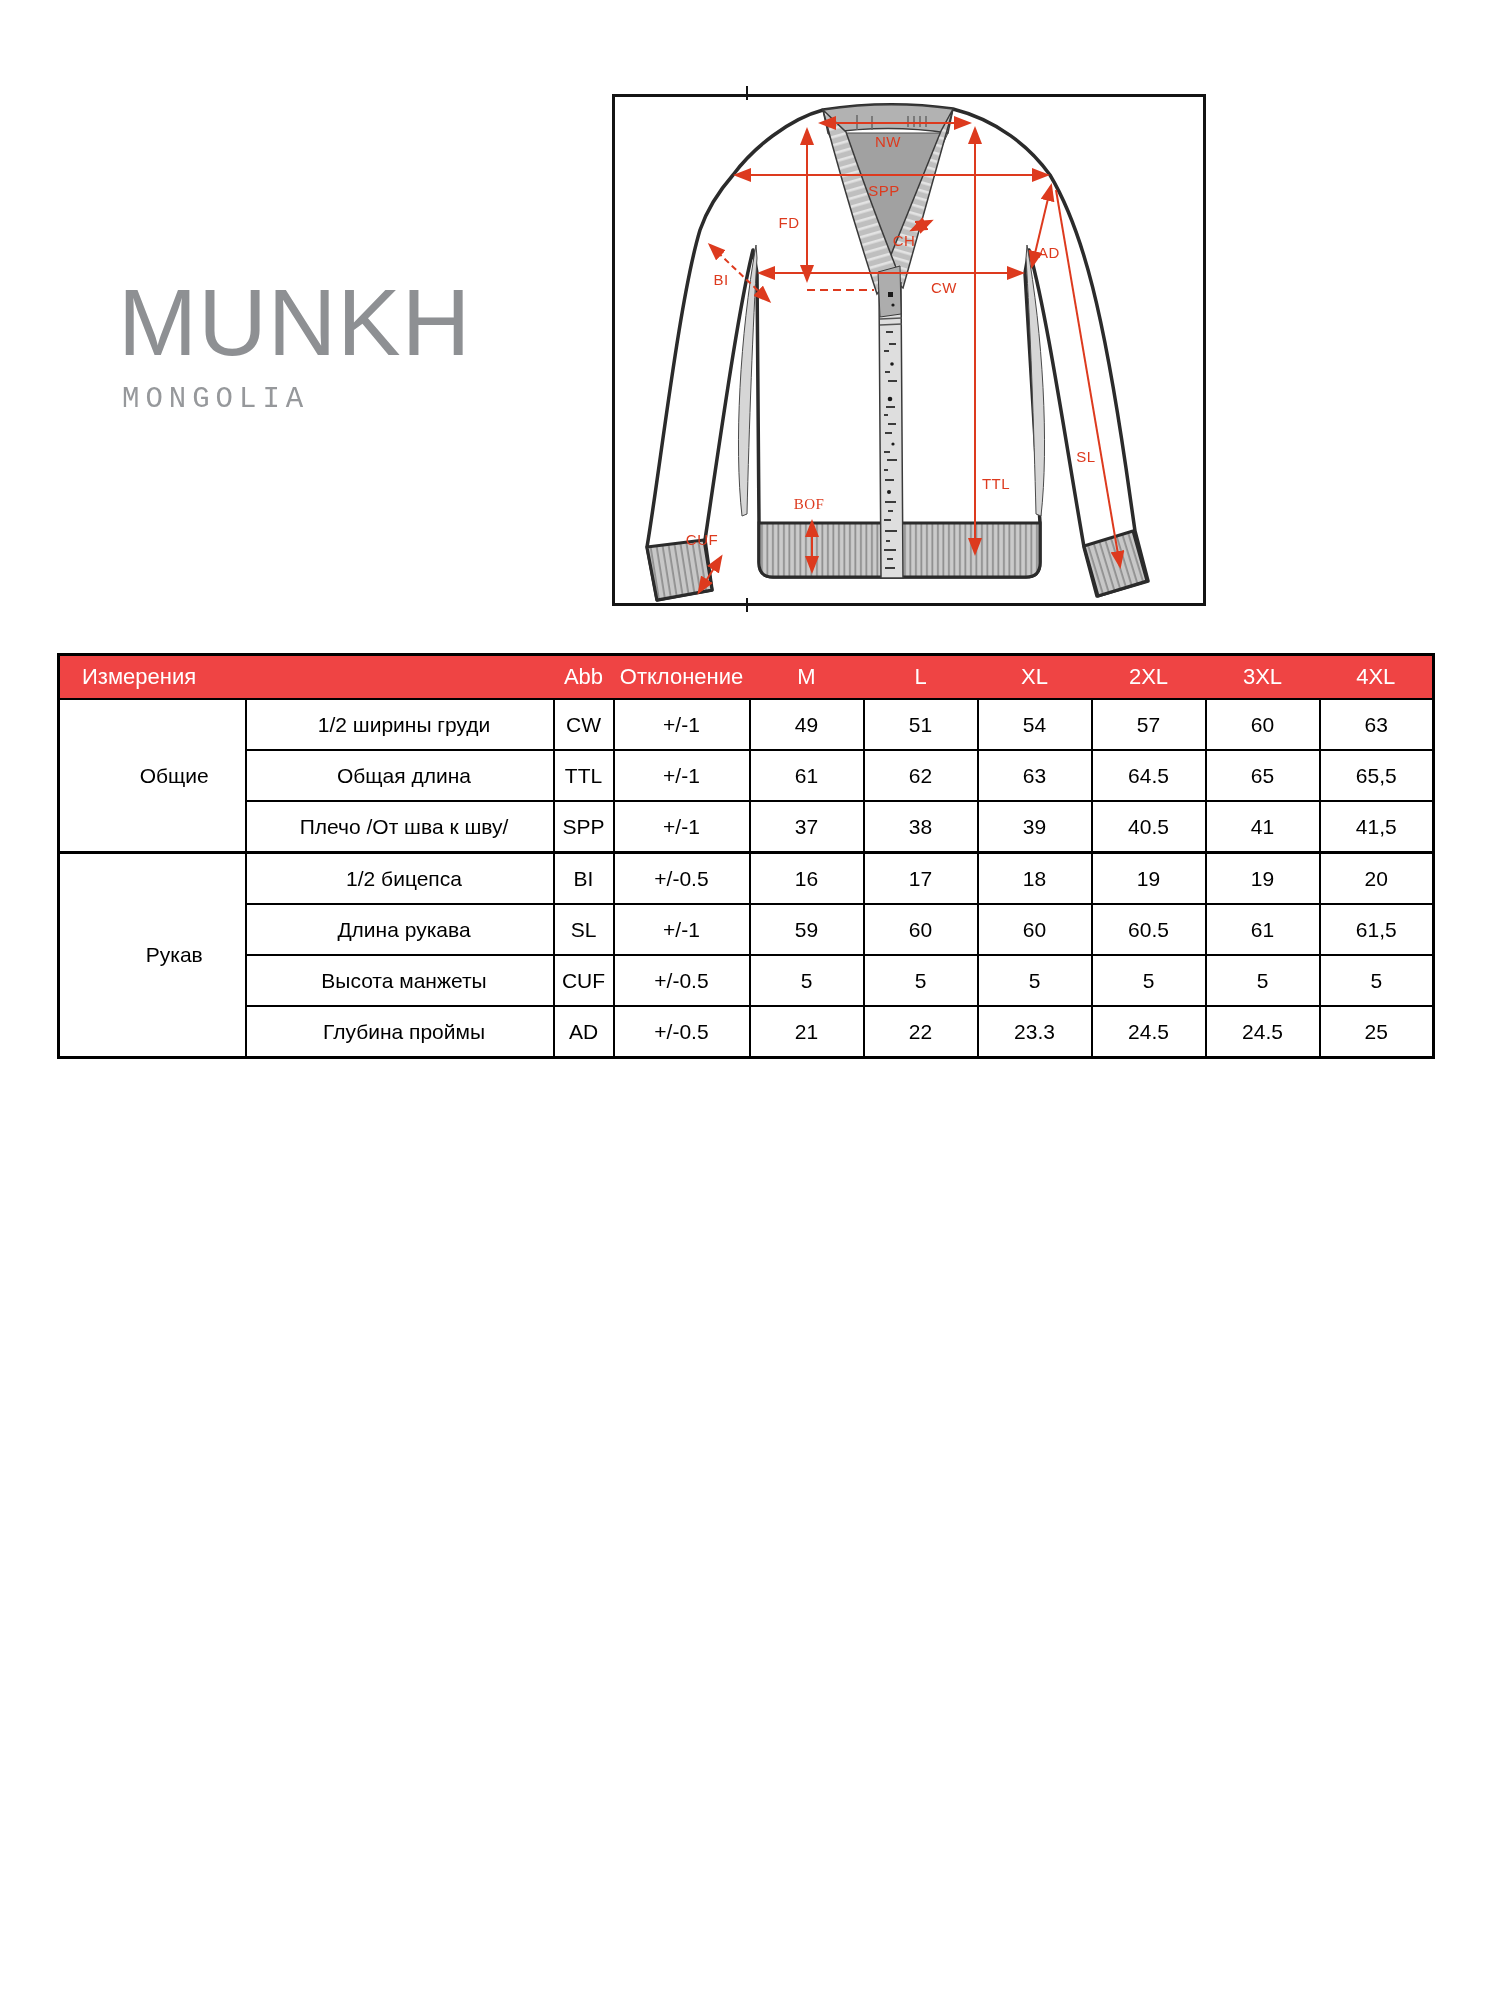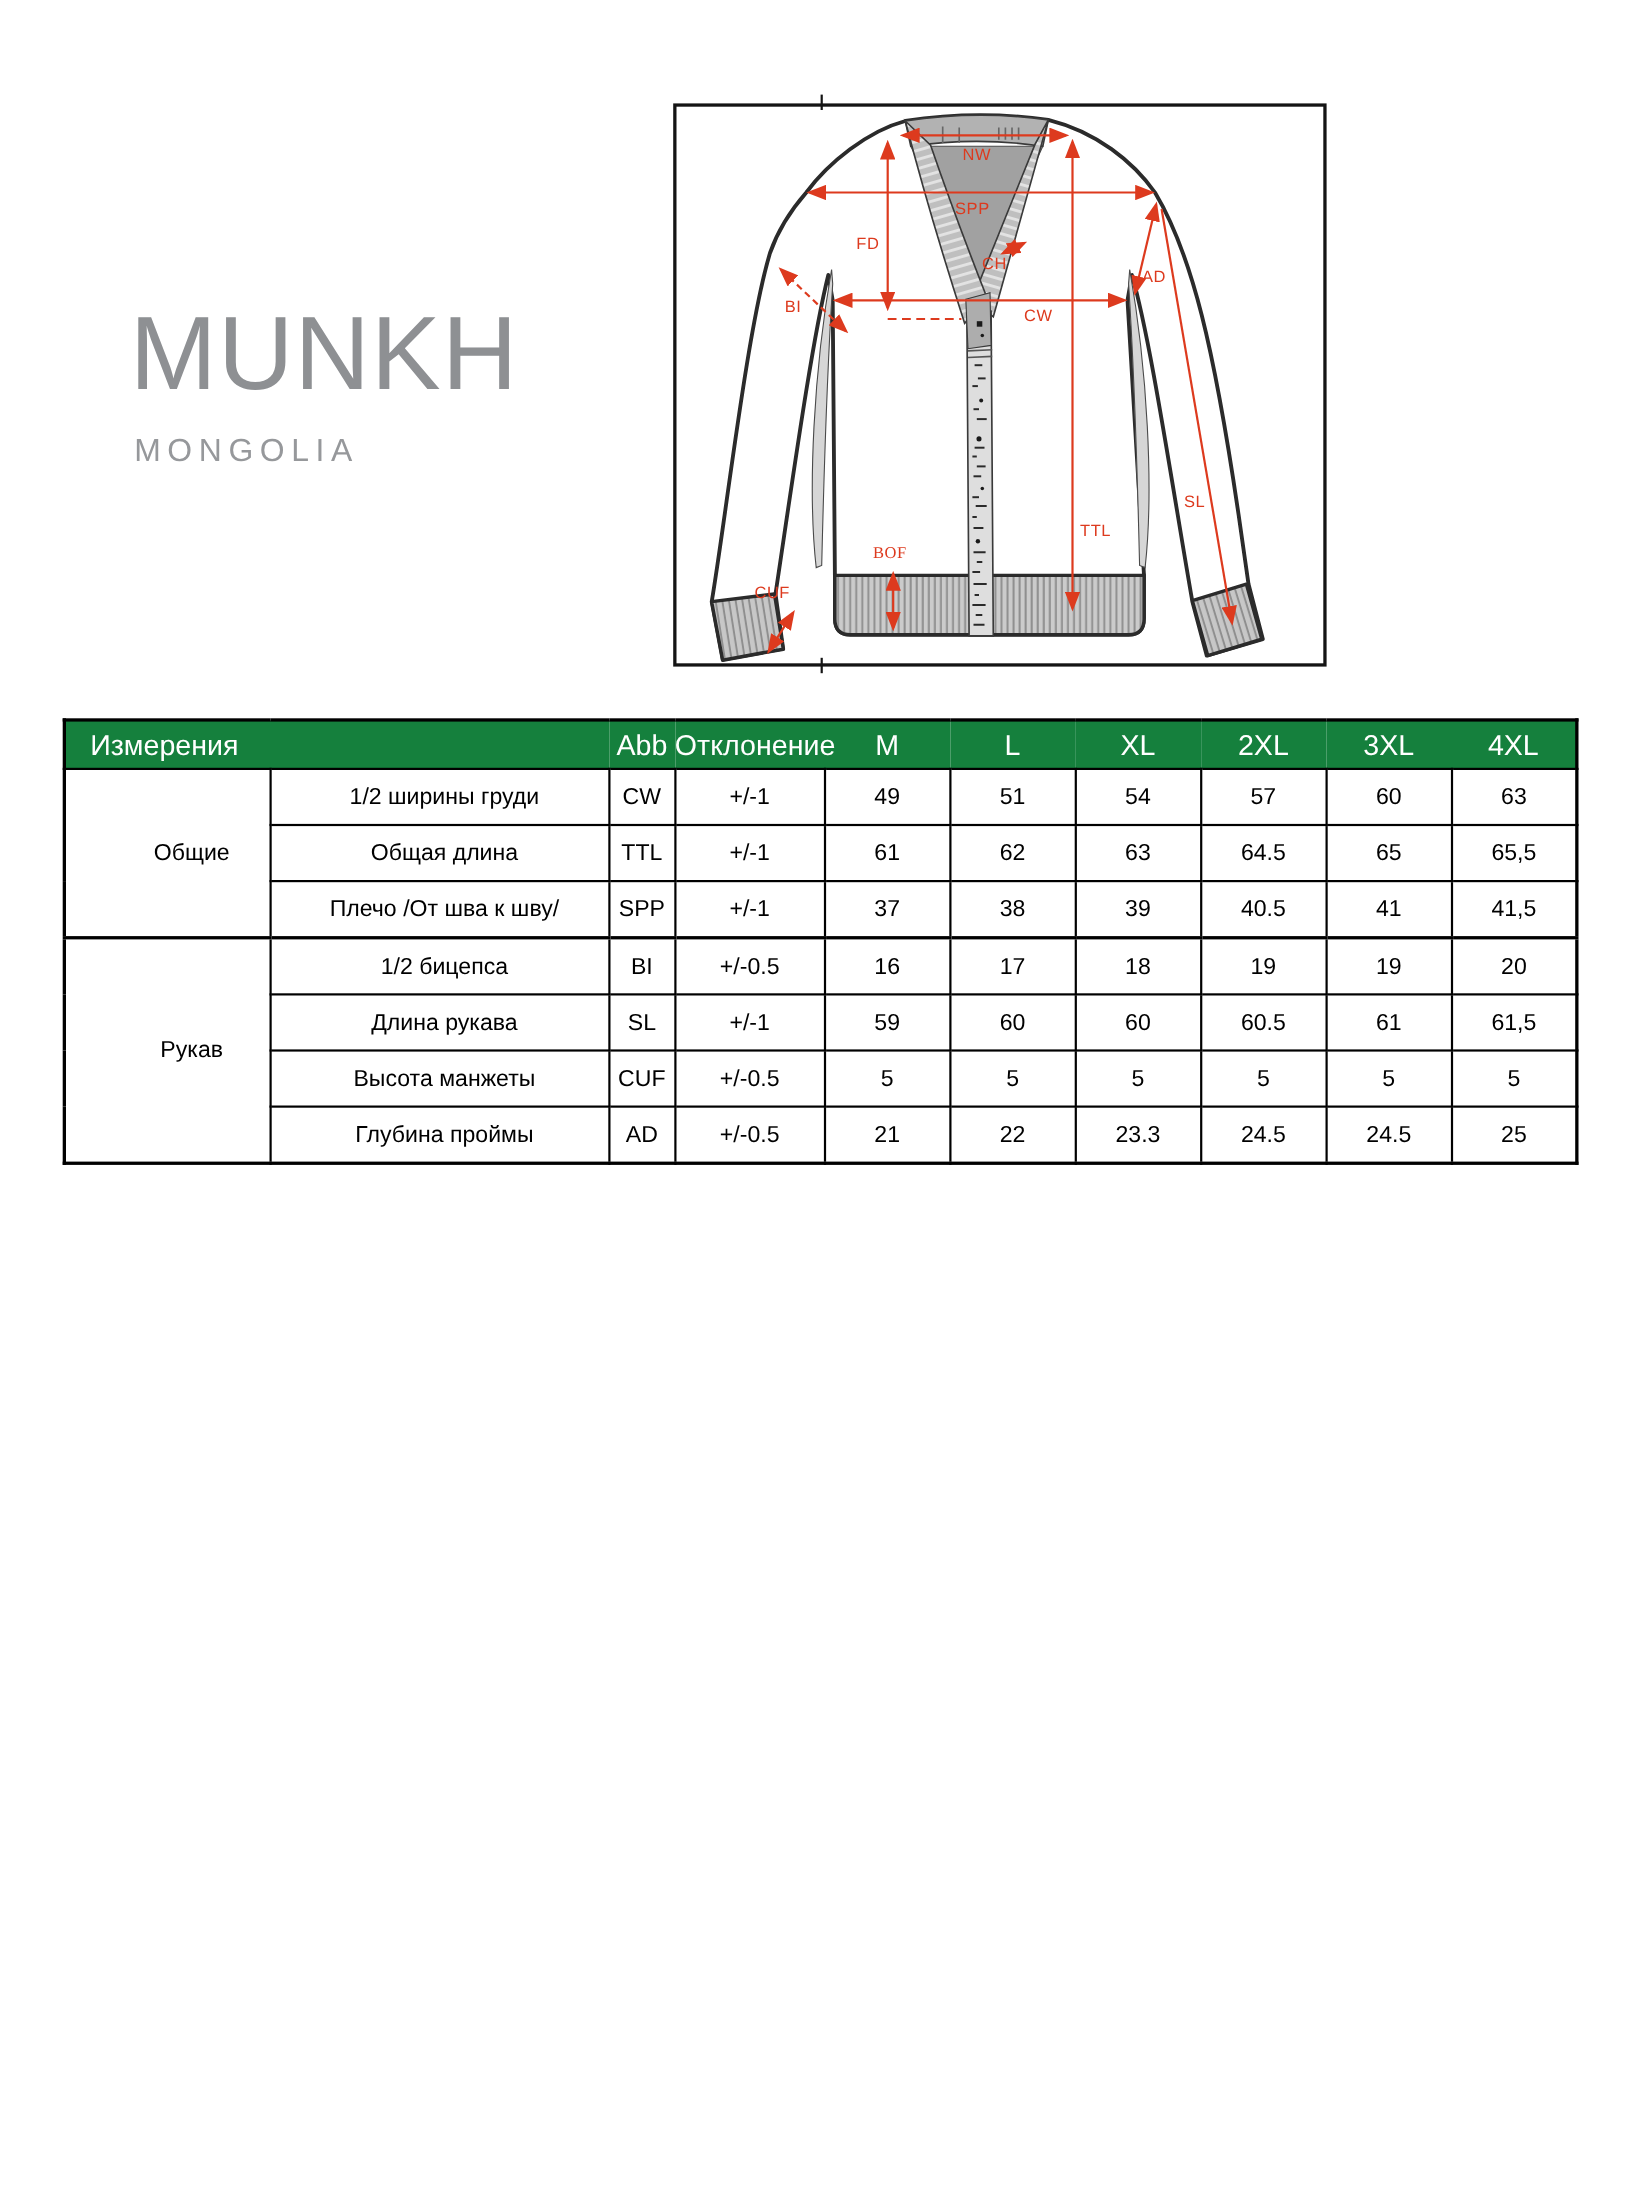--- a/index.html
+++ b/index.html
@@ -4,42 +4,42 @@
 <style>
   html,body { margin:0; padding:0; background:#ffffff; }
   .page {
     position:relative; width:1500px; height:2000px; background:#ffffff;
     font-family:"Liberation Sans", sans-serif; overflow:hidden;
   }
 
   
   .logo { position:absolute; left:118px; top:275px; width:354px; text-align:left; }
   .logo-brand { font-size:95px; line-height:1; letter-spacing:1px; color:#8e9093; font-weight:400; }
-  .logo-sub   { font-size:29px; letter-spacing:6px; margin-top:24px; color:#96989b; font-weight:400; padding-left:4px; }
+  .logo-sub   { font-size:29px; letter-spacing:6px; margin-top:13px; color:#96989b; font-weight:400; padding-left:4px;font-family:Liberation Mono, monospace; }
 
   
   .diagram {
     position:absolute; left:612px; top:94px; width:594px; height:512px;
     border:3px solid #141414; box-sizing:border-box; background:#ffffff;
   }
   .diagram svg { display:block; width:100%; height:100%; }
   .tick { position:absolute; width:2px; height:14px; background:#141414; }
   .dlabel {
     position:absolute; transform:translate(-50%,-50%);
     color:#dd3a1e; font-size:15px; letter-spacing:0.5px; white-space:nowrap;
   }
 
   
   .size-table-wrap { position:absolute; left:57px; top:653px; }
   table.size-table {
     border-collapse:collapse; table-layout:fixed; width:1375px;
     border:3px solid #000; font-size:21px; color:#000;
   }
   table.size-table thead th {
-    background:#15803d; color:#fff; font-weight:400; font-size:26px;
+    background:#ef4444; color:#fff; font-weight:400; font-size:22px;
     height:42px; padding:0; text-align:center; border:0;
   }
   table.size-table thead th.h-left { text-align:left; padding-left:22px; }
   table.size-table tbody td {
     border:2px solid #000; height:49px; padding:0;
     text-align:center; vertical-align:middle; background:#fff;
   }
   table.size-table tbody td.name { text-align:center; padding-left:9px; }
   table.size-table tbody tr.group-start td { border-top:3px solid #000; }
   table.size-table tbody td.group { text-align:center;padding-left:44px; }

